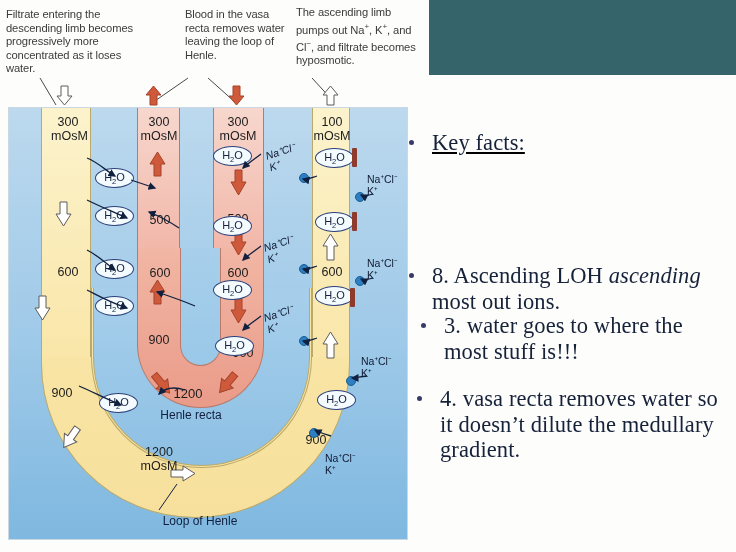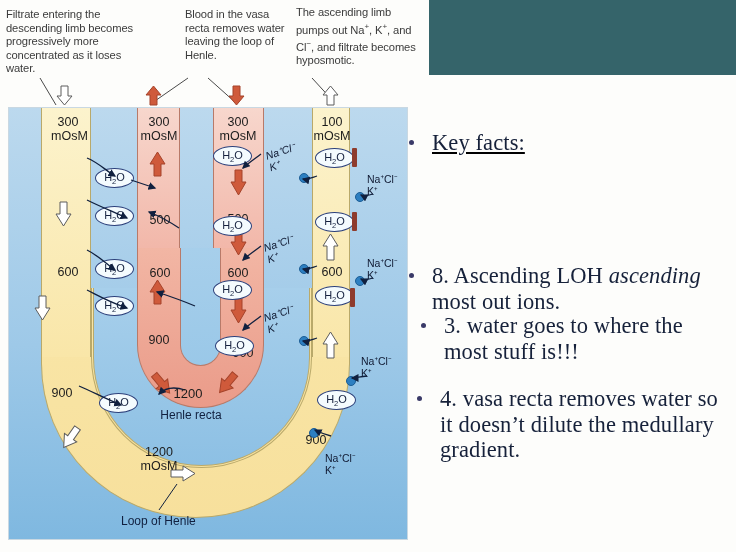--- a/index.html
+++ b/index.html
@@ -339,21 +339,21 @@
       </g>
     </svg>
 
     <div class="val big" style="left:152px;top:278px;width:54px;text-align:center;">1200</div>
     <div class="diaglabel" style="left:142px;top:300px;width:80px;text-align:center;">Henle recta</div>
 
     <div class="val val2" style="left:120px;top:338px;width:60px;">
       <span>1200</span><br>
       <span>mOsM</span>
     </div>
-    <div class="diaglabel" style="left:112px;top:406px;width:110px;text-align:left;">Loop of Henle</div>
+    <div class="diaglabel" style="left:136px;top:406px;width:110px;text-align:center;">Loop of Henle</div>
     <svg width="398" height="431" style="position:absolute;left:0;top:0">
       <line x1="168" y1="376" x2="150" y2="402" stroke="#10203f" stroke-width="1"></line>
     </svg>
 
   </div>
 
   <div class="bullets">
 
     <div class="bitem" style="top:12px;left:0;width:300px;text-decoration:underline;">
       <span class="bdot"></span>

